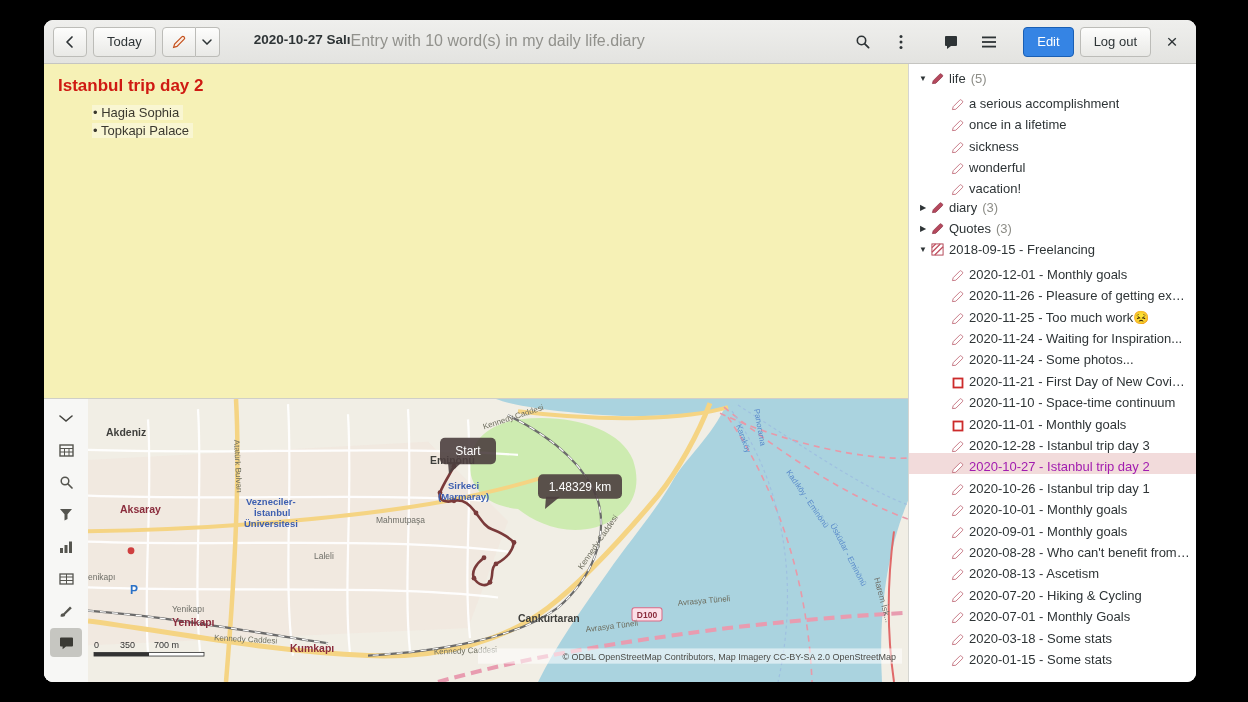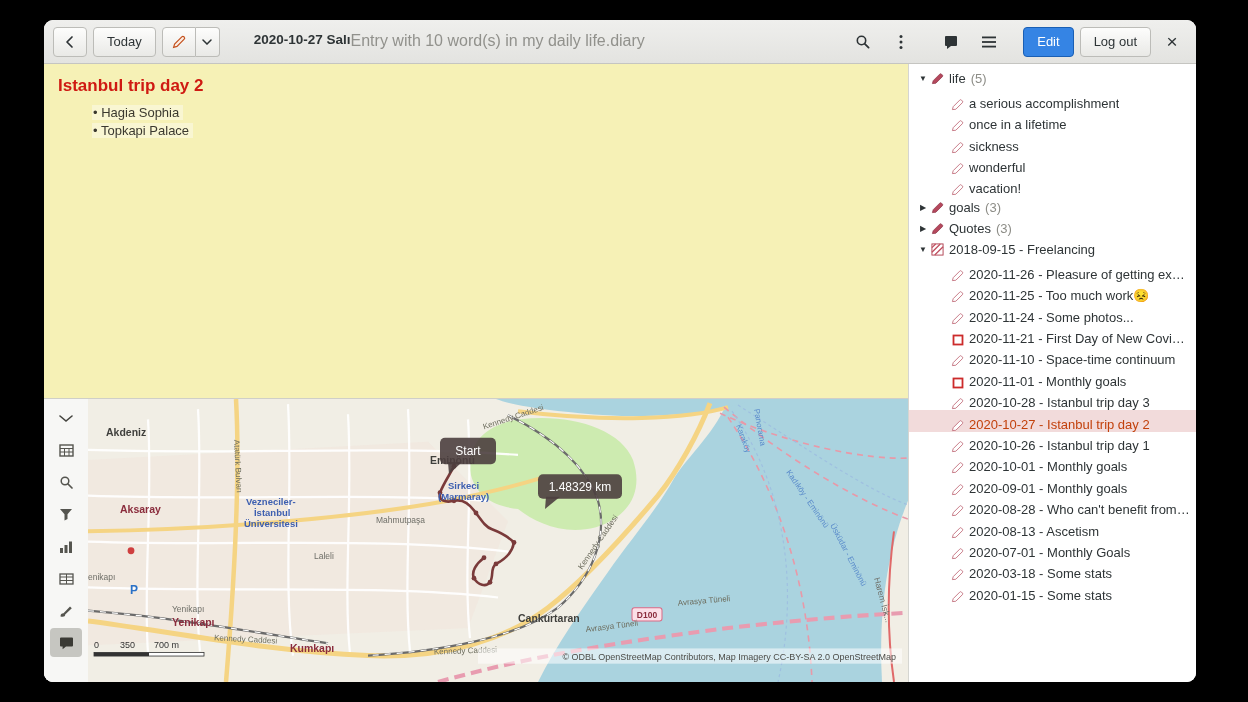--- a/index.html
+++ b/index.html
@@ -73,21 +73,21 @@
   .row { display:flex; align-items:center; height:21.4px; padding-left:7px;
          white-space:nowrap; overflow:hidden; }
   .row.indent { padding-left:27px;align-items:flex-end; }
   .row .exp { width:14px; flex:none; font-size:8px; color:#2e3436; text-align:center; }
   .row .ric { width:15px; flex:none; display:flex; align-items:center; justify-content:center;
               margin-right:4px; }
   .row .lbl { overflow:hidden; text-overflow:ellipsis; }
   .row.bold .lbl { font-weight:normal; }
   .row .cnt { color:#8d8d87; margin-left:5px; }
   .row.selected { background:#f2dbdb; color:#a23c3c; }
-  .row.selected .lbl { color:#c2410c;margin-top:43px; }
+  .row.selected .lbl { color:#a21caf;margin-top:43px; }
 </style>
 </head>
 <body>
 
 <div class="window">
 
   <div class="headerbar">
     <button class="btn icon-btn">
       <svg width="16" height="16" viewBox="0 0 16 16">
           <path d="M10 3 L5 8 L10 13" stroke="#2e3436" stroke-width="1.7" fill="none" stroke-linecap="round" stroke-linejoin="round"></path>
@@ -401,21 +401,21 @@
     <span class="lbl">vacation!</span>
     <span class="cnt"></span>
   </div>
         <div class="row bold">
     <span class="exp">▶</span>
     <span class="ric">
             <svg width="13" height="13" viewBox="0 0 14 14">
               <path d="M1.5 12.5l.9-3.2 7-7a1.3 1.3 0 0 1 1.9 0l.9.9a1.3 1.3 0 0 1 0 1.9l-7 7z" fill="#b5485d" stroke="#8e3448" stroke-width="0.8"></path>
             </svg>
           </span>
-    <span class="lbl">goals</span>
+    <span class="lbl">diary</span>
     <span class="cnt">(3)</span>
   </div>
         <div class="row bold">
     <span class="exp">▶</span>
     <span class="ric">
             <svg width="13" height="13" viewBox="0 0 14 14">
               <path d="M1.5 12.5l.9-3.2 7-7a1.3 1.3 0 0 1 1.9 0l.9.9a1.3 1.3 0 0 1 0 1.9l-7 7z" fill="#b5485d" stroke="#8e3448" stroke-width="0.8"></path>
             </svg>
           </span>
     <span class="lbl">Quotes</span>
@@ -432,31 +432,51 @@
     <span class="lbl">2018-09-15 -  Freelancing</span>
     <span class="cnt"></span>
   </div>
         <div class="row indent">
     <span class="exp"></span>
     <span class="ric">
             <svg width="13" height="13" viewBox="0 0 14 14">
               <path d="M1.5 12.5l.9-3.2 7-7a1.3 1.3 0 0 1 1.9 0l.9.9a1.3 1.3 0 0 1 0 1.9l-7 7z" fill="#fff" stroke="#c4737f" stroke-width="1"></path>
             </svg>
           </span>
+    <span class="lbl">2020-12-01 -  Monthly goals</span>
+    <span class="cnt"></span>
+  </div>
+        <div class="row indent">
+    <span class="exp"></span>
+    <span class="ric">
+            <svg width="13" height="13" viewBox="0 0 14 14">
+              <path d="M1.5 12.5l.9-3.2 7-7a1.3 1.3 0 0 1 1.9 0l.9.9a1.3 1.3 0 0 1 0 1.9l-7 7z" fill="#fff" stroke="#c4737f" stroke-width="1"></path>
+            </svg>
+          </span>
     <span class="lbl">2020-11-26 -  Pleasure of getting exac...</span>
     <span class="cnt"></span>
   </div>
         <div class="row indent">
     <span class="exp"></span>
     <span class="ric">
             <svg width="13" height="13" viewBox="0 0 14 14">
               <path d="M1.5 12.5l.9-3.2 7-7a1.3 1.3 0 0 1 1.9 0l.9.9a1.3 1.3 0 0 1 0 1.9l-7 7z" fill="#fff" stroke="#c4737f" stroke-width="1"></path>
             </svg>
           </span>
     <span class="lbl">2020-11-25 -  Too much work😣</span>
+    <span class="cnt"></span>
+  </div>
+        <div class="row indent">
+    <span class="exp"></span>
+    <span class="ric">
+            <svg width="13" height="13" viewBox="0 0 14 14">
+              <path d="M1.5 12.5l.9-3.2 7-7a1.3 1.3 0 0 1 1.9 0l.9.9a1.3 1.3 0 0 1 0 1.9l-7 7z" fill="#fff" stroke="#c4737f" stroke-width="1"></path>
+            </svg>
+          </span>
+    <span class="lbl">2020-11-24 -  Waiting for Inspiration...</span>
     <span class="cnt"></span>
   </div>
         <div class="row indent">
     <span class="exp"></span>
     <span class="ric">
             <svg width="13" height="13" viewBox="0 0 14 14">
               <path d="M1.5 12.5l.9-3.2 7-7a1.3 1.3 0 0 1 1.9 0l.9.9a1.3 1.3 0 0 1 0 1.9l-7 7z" fill="#fff" stroke="#c4737f" stroke-width="1"></path>
             </svg>
           </span>
     <span class="lbl">2020-11-24 -  Some photos...</span>
@@ -492,21 +512,21 @@
     <span class="lbl">2020-11-01 -  Monthly goals</span>
     <span class="cnt"></span>
   </div>
         <div class="row indent">
     <span class="exp"></span>
     <span class="ric">
             <svg width="13" height="13" viewBox="0 0 14 14">
               <path d="M1.5 12.5l.9-3.2 7-7a1.3 1.3 0 0 1 1.9 0l.9.9a1.3 1.3 0 0 1 0 1.9l-7 7z" fill="#fff" stroke="#c4737f" stroke-width="1"></path>
             </svg>
           </span>
-    <span class="lbl">2020-10-28 -  Istanbul trip day 3</span>
+    <span class="lbl">2020-12-28 -  Istanbul trip day 3</span>
     <span class="cnt"></span>
   </div>
         <div class="row indent selected">
     <span class="exp"></span>
     <span class="ric">
             <svg width="13" height="13" viewBox="0 0 14 14">
               <path d="M1.5 12.5l.9-3.2 7-7a1.3 1.3 0 0 1 1.9 0l.9.9a1.3 1.3 0 0 1 0 1.9l-7 7z" fill="#fff" stroke="#c4737f" stroke-width="1"></path>
             </svg>
           </span>
     <span class="lbl">2020-10-27 -  Istanbul trip day 2</span>
@@ -562,20 +582,30 @@
     <span class="lbl">2020-08-13 -  Ascetism</span>
     <span class="cnt"></span>
   </div>
         <div class="row indent">
     <span class="exp"></span>
     <span class="ric">
             <svg width="13" height="13" viewBox="0 0 14 14">
               <path d="M1.5 12.5l.9-3.2 7-7a1.3 1.3 0 0 1 1.9 0l.9.9a1.3 1.3 0 0 1 0 1.9l-7 7z" fill="#fff" stroke="#c4737f" stroke-width="1"></path>
             </svg>
           </span>
+    <span class="lbl">2020-07-20 -  Hiking &amp; Cycling</span>
+    <span class="cnt"></span>
+  </div>
+        <div class="row indent">
+    <span class="exp"></span>
+    <span class="ric">
+            <svg width="13" height="13" viewBox="0 0 14 14">
+              <path d="M1.5 12.5l.9-3.2 7-7a1.3 1.3 0 0 1 1.9 0l.9.9a1.3 1.3 0 0 1 0 1.9l-7 7z" fill="#fff" stroke="#c4737f" stroke-width="1"></path>
+            </svg>
+          </span>
     <span class="lbl">2020-07-01 -  Monthly Goals</span>
     <span class="cnt"></span>
   </div>
         <div class="row indent">
     <span class="exp"></span>
     <span class="ric">
             <svg width="13" height="13" viewBox="0 0 14 14">
               <path d="M1.5 12.5l.9-3.2 7-7a1.3 1.3 0 0 1 1.9 0l.9.9a1.3 1.3 0 0 1 0 1.9l-7 7z" fill="#fff" stroke="#c4737f" stroke-width="1"></path>
             </svg>
           </span>

